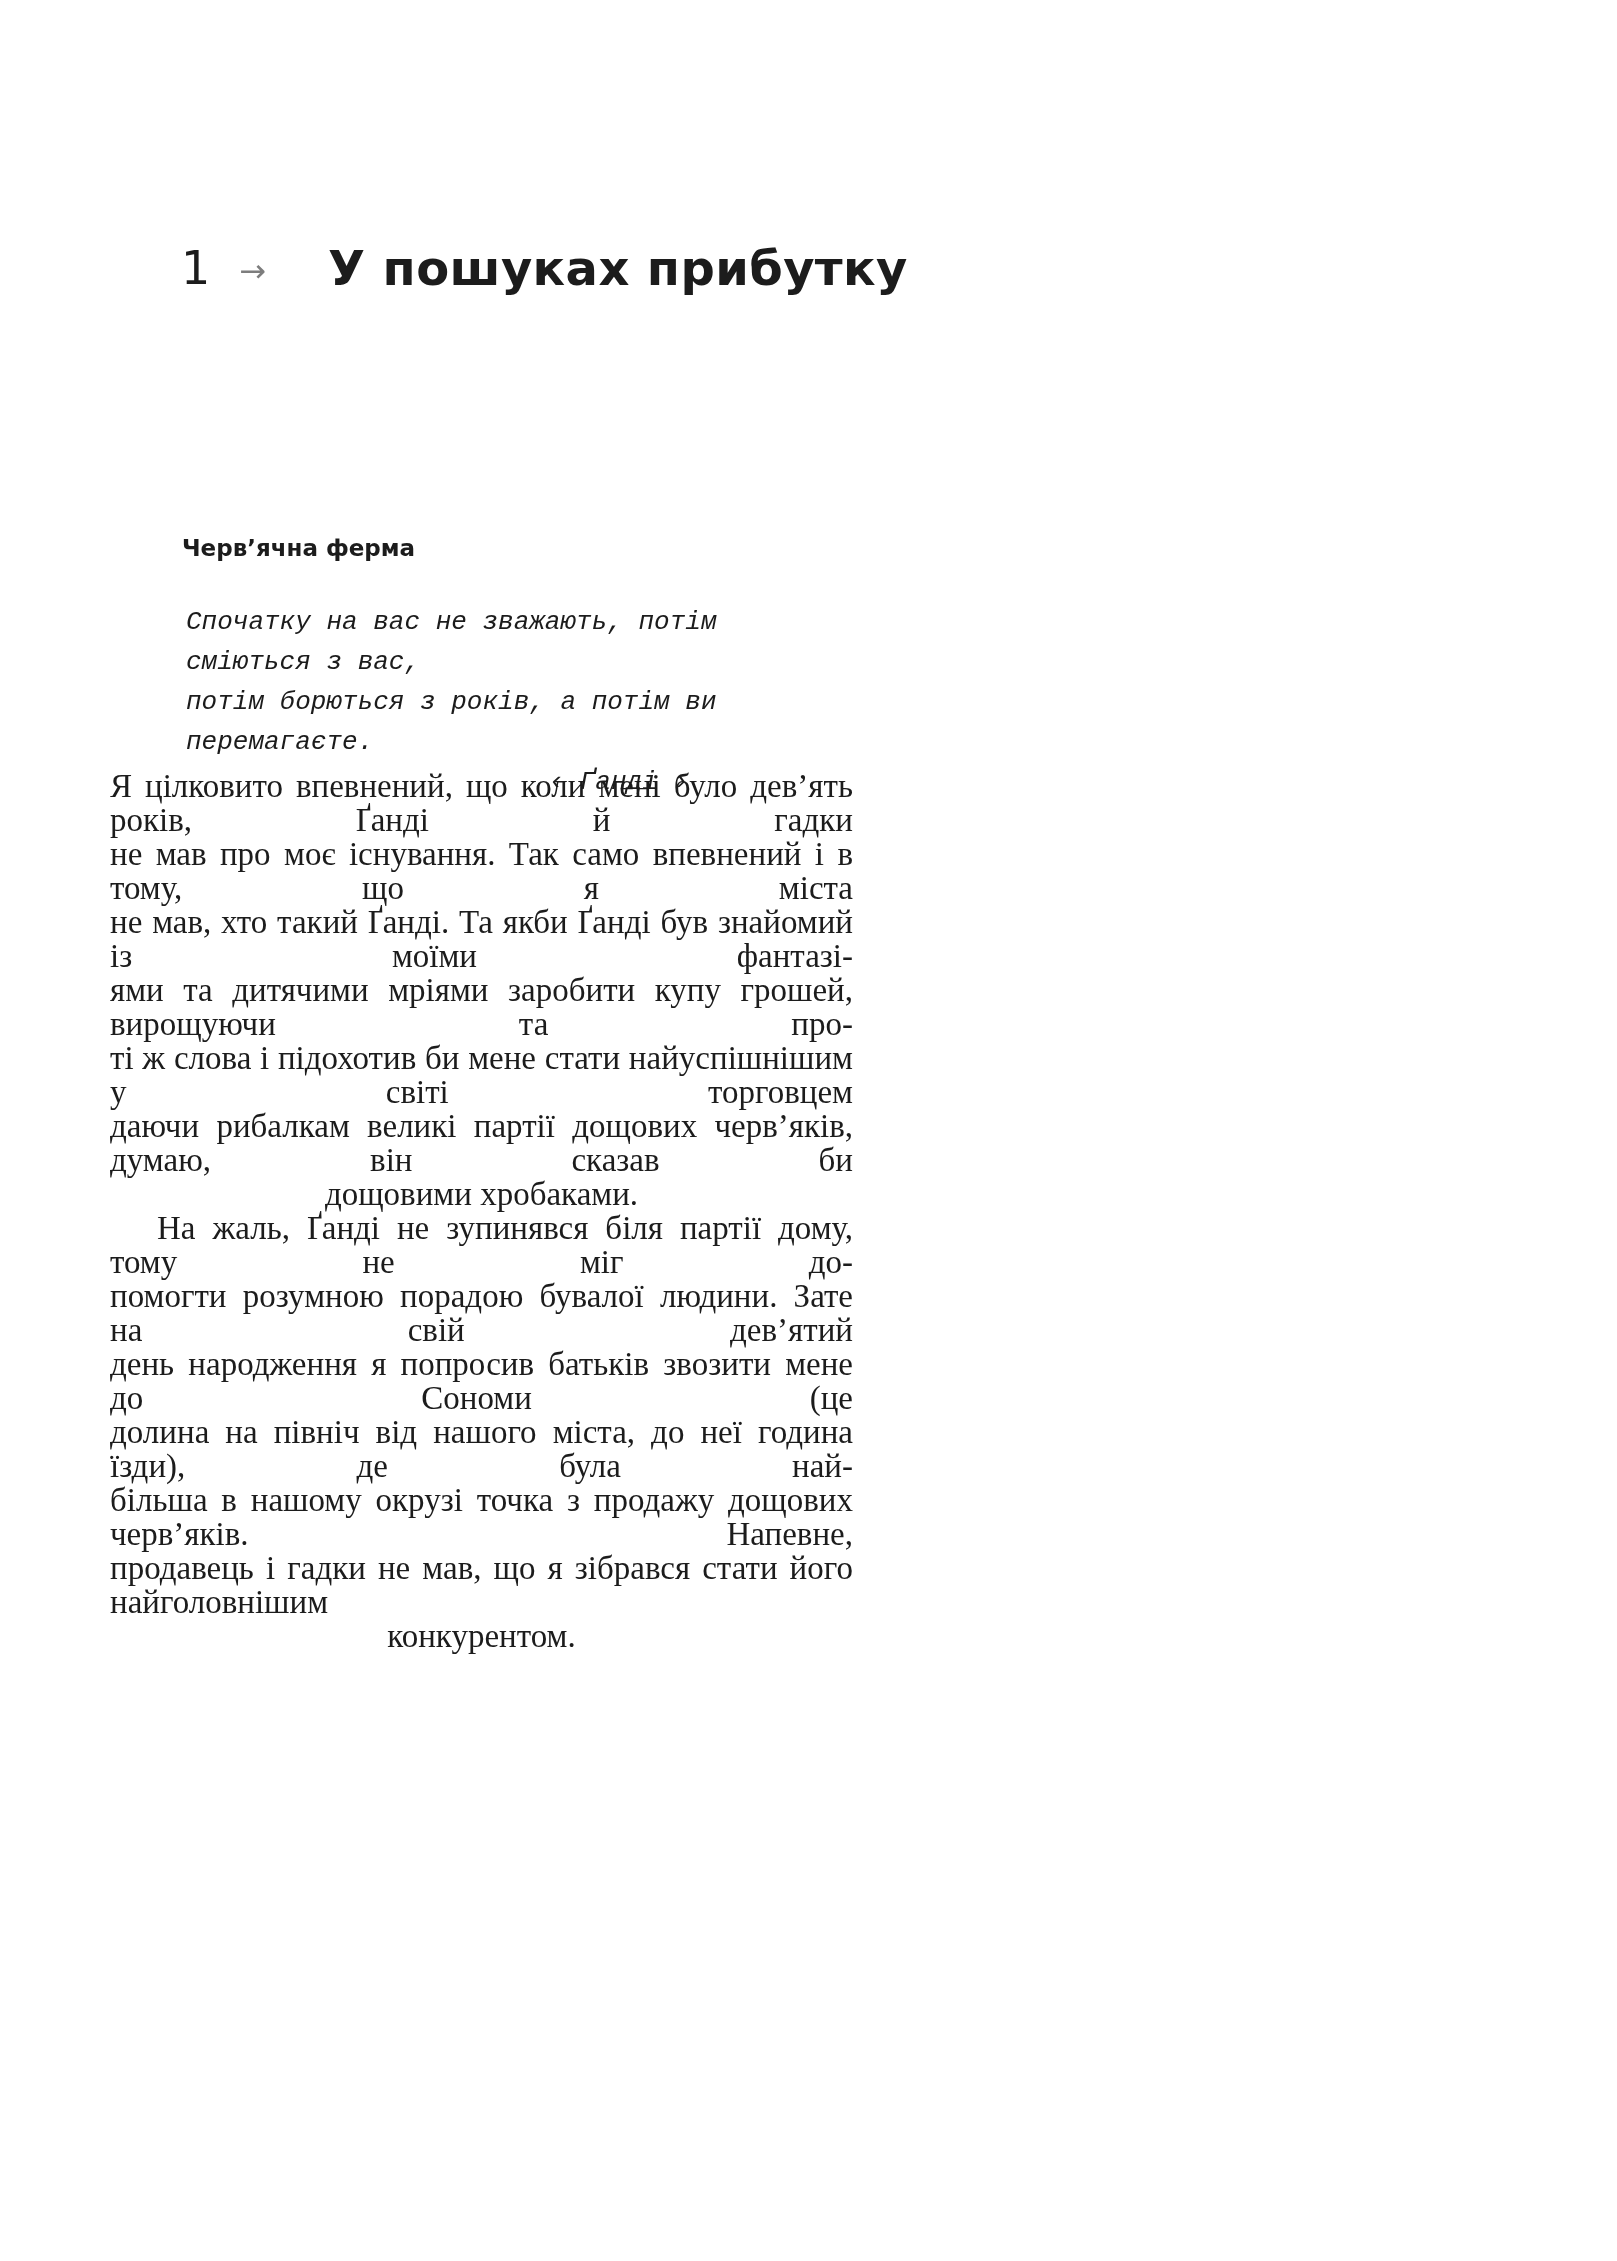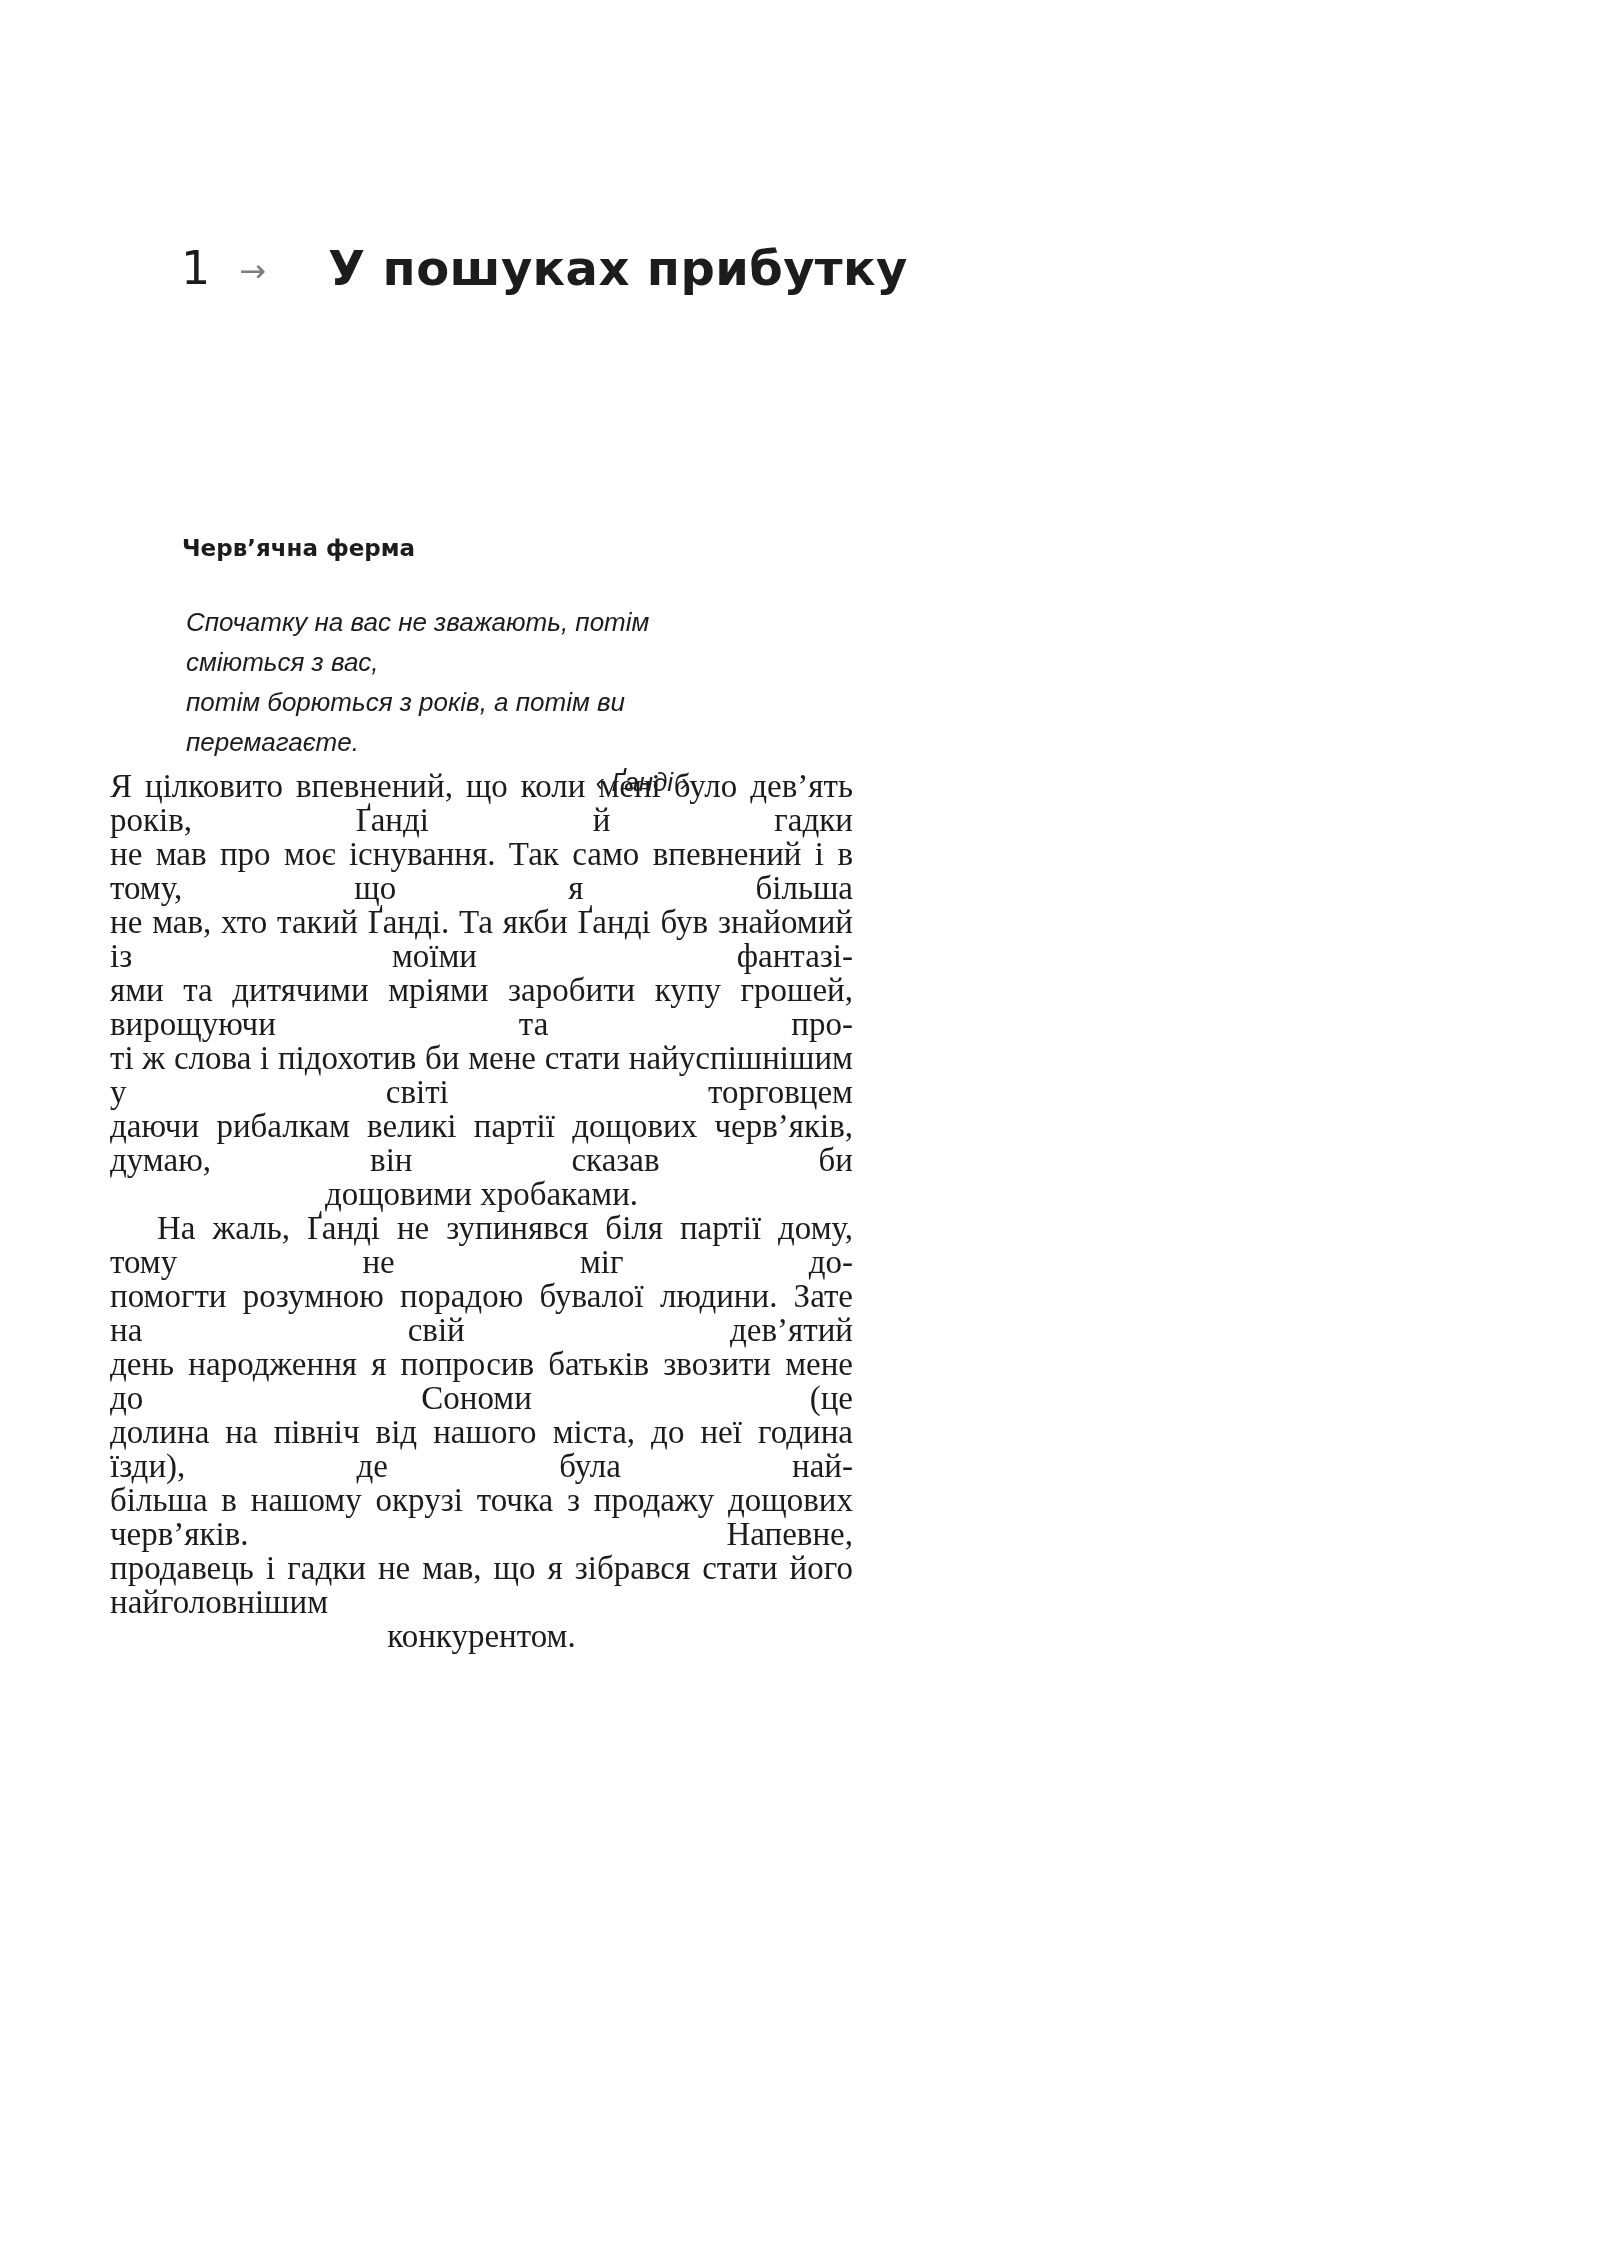--- a/index.html
+++ b/index.html
@@ -49,21 +49,21 @@
     font-family: "DejaVu Sans", sans-serif;
     font-weight: 700;
     font-size: 23px;
     line-height: 1;
   }
   .epigraph {
     position: absolute;
     top: 602px;
     left: 186px;
     width: 581px;
-    font-family: Liberation Sans, sans-serif;
+    font-family: Liberation Mono, monospace;
     font-style: italic;
     font-size: 26px;
     line-height: 40px;
   }
   .epi-attr {
     text-align: right;
     padding-right: 78px;
   }
   .body-block {
     position: absolute;
@@ -102,21 +102,21 @@
   <div class="epigraph">
     <div class="epi-line">Спочатку на вас не зважають, потім сміються з вас,</div>
     <div class="epi-line">потім борються з років, а потім ви перемагаєте.</div>
     <div class="epi-attr">‹ Ґанді ›</div>
   </div>
 
   <div class="body-block">
 
     <div class="paragraph">
       <div class="bl">Я цілковито впевнений, що коли мені було дев’ять років, Ґанді й гадки</div>
-      <div class="bl">не мав про моє існування. Так само впевнений і в тому, що я більша</div>
+      <div class="bl">не мав про моє існування. Так само впевнений і в тому, що я міста</div>
       <div class="bl">не мав, хто такий Ґанді. Та якби Ґанді був знайомий із моїми фантазі-</div>
       <div class="bl">ями та дитячими мріями заробити купу грошей, вирощуючи та про-</div>
       <div class="bl">ті ж слова і підохотив би мене стати найуспішнішим у світі торговцем</div>
       <div class="bl">даючи рибалкам великі партії дощових черв’яків, думаю, він сказав би</div>
       <div class="bl-last">дощовими хробаками.</div>
     </div>
 
     <div class="paragraph">
       <div class="bl indent">На жаль, Ґанді не зупинявся біля партії дому, тому не міг до-</div>
       <div class="bl">помогти розумною порадою бувалої людини. Зате на свій дев’ятий</div>

